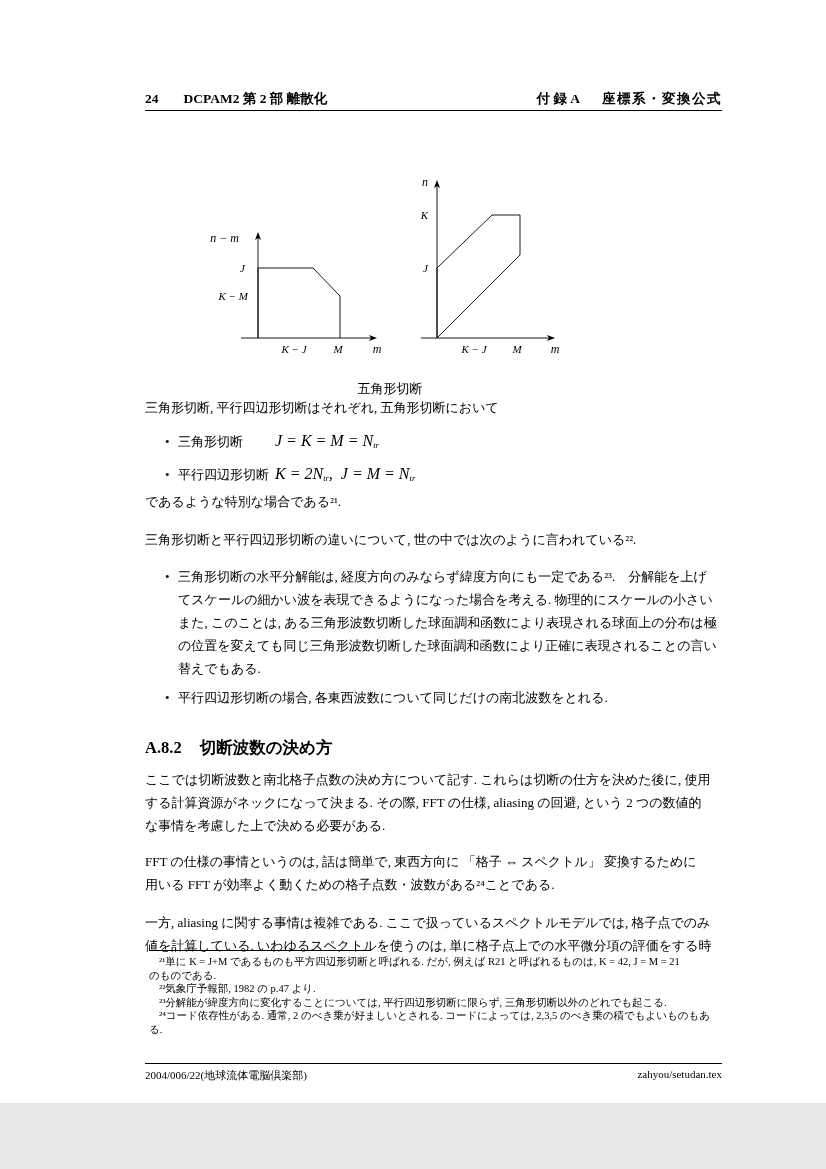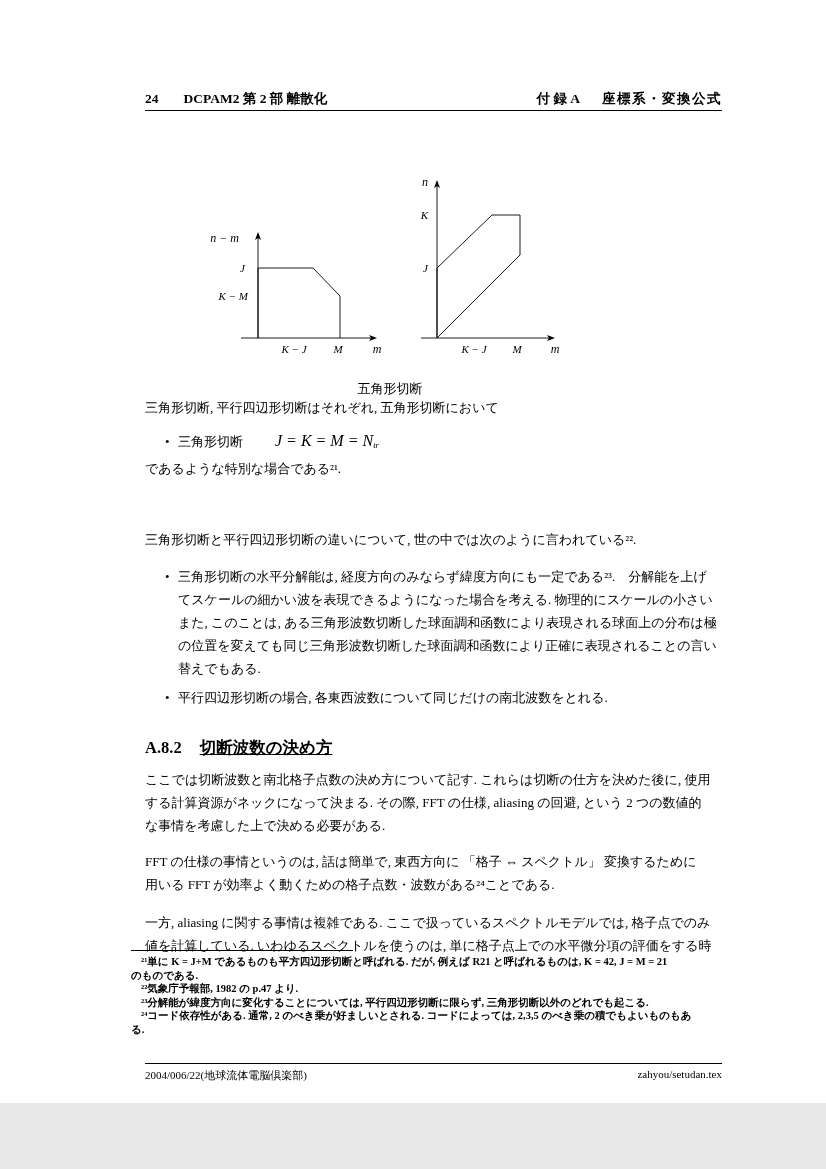--- a/index.html
+++ b/index.html
@@ -28,23 +28,23 @@
   .math{font-style:italic;white-space:pre;}
   .msub{font-style:italic;font-size:8.5px;vertical-align:-2px;}
   .gap1{margin-left:32px;}
   .gap2{margin-left:6px;}
   .b1{margin-top:11px;}
   .b2{margin-top:10px;}
   .outro{margin-top:4px;}
   .list2-1{margin-top:14px;}
   .list2-2{margin-top:6px;}
   .sec-head{position:absolute;left:145px;top:737px;font-weight:bold;font-size:16.5px;}
-  .sec-head .sec-title{margin-left:18px;text-decoration:underline;}
+  .sec-head .sec-title{margin-left:18px;}
   
-  .fnblock{position:absolute;left:131px;top:950px;width:590px;font-weight:bold;}
+  .fnblock{position:absolute;left:149px;top:950px;width:590px;}
   .fn-rule{width:222px;border-top:1px solid #000;margin-bottom:4px;}
   .fnline{white-space:pre;font-size:10.5px;line-height:13.5px;height:13.5px;}
   .fn-first{padding-left:10px;}
   
   .ftr-rule{position:absolute;left:145px;top:1063px;width:577px;border-top:1px solid #000;}
   .ftr{position:absolute;left:145px;top:1068px;width:577px;display:flex;justify-content:space-between;font-size:11px;}
 </style>
 </head>
 <body>
 
@@ -88,20 +88,24 @@
       <text class="axis-label" x="360" y="193" text-anchor="middle">m</text>
     </svg>
     <div class="fig-caption">五角形切断</div>
   </div>
 
   <div class="blk" style="top:396px;">
     <div class="line">三角形切断, 平行四辺形切断はそれぞれ, 五角形切断において</div>
     <div class="bullet b1">
       <span class="dot"></span>
       <span class="line" style="display:inline-block">三角形切断</span><span class="math gap1">J = K = M = N</span><span class="msub">tr</span>
+    </div>
+    <div class="bullet b2">
+      <span class="dot"></span>
+      <span class="line" style="display:inline-block">平行四辺形切断</span><span class="math gap2">K = 2N</span><span class="msub">tr</span><span class="math">,  J = M = N</span><span class="msub">tr</span>
     </div>
     <div class="line outro">であるような特別な場合である²¹.</div>
   </div>
 
   <div class="blk" style="top:528px;">
     <div class="line">三角形切断と平行四辺形切断の違いについて, 世の中では次のように言われている²².</div>
     <div class="bullet list2-1">
       <span class="dot"></span>
       <div class="line">三角形切断の水平分解能は, 経度方向のみならず緯度方向にも一定である²³.　分解能を上げ</div>
       <div class="line">てスケールの細かい波を表現できるようになった場合を考える. 物理的にスケールの小さい</div>

